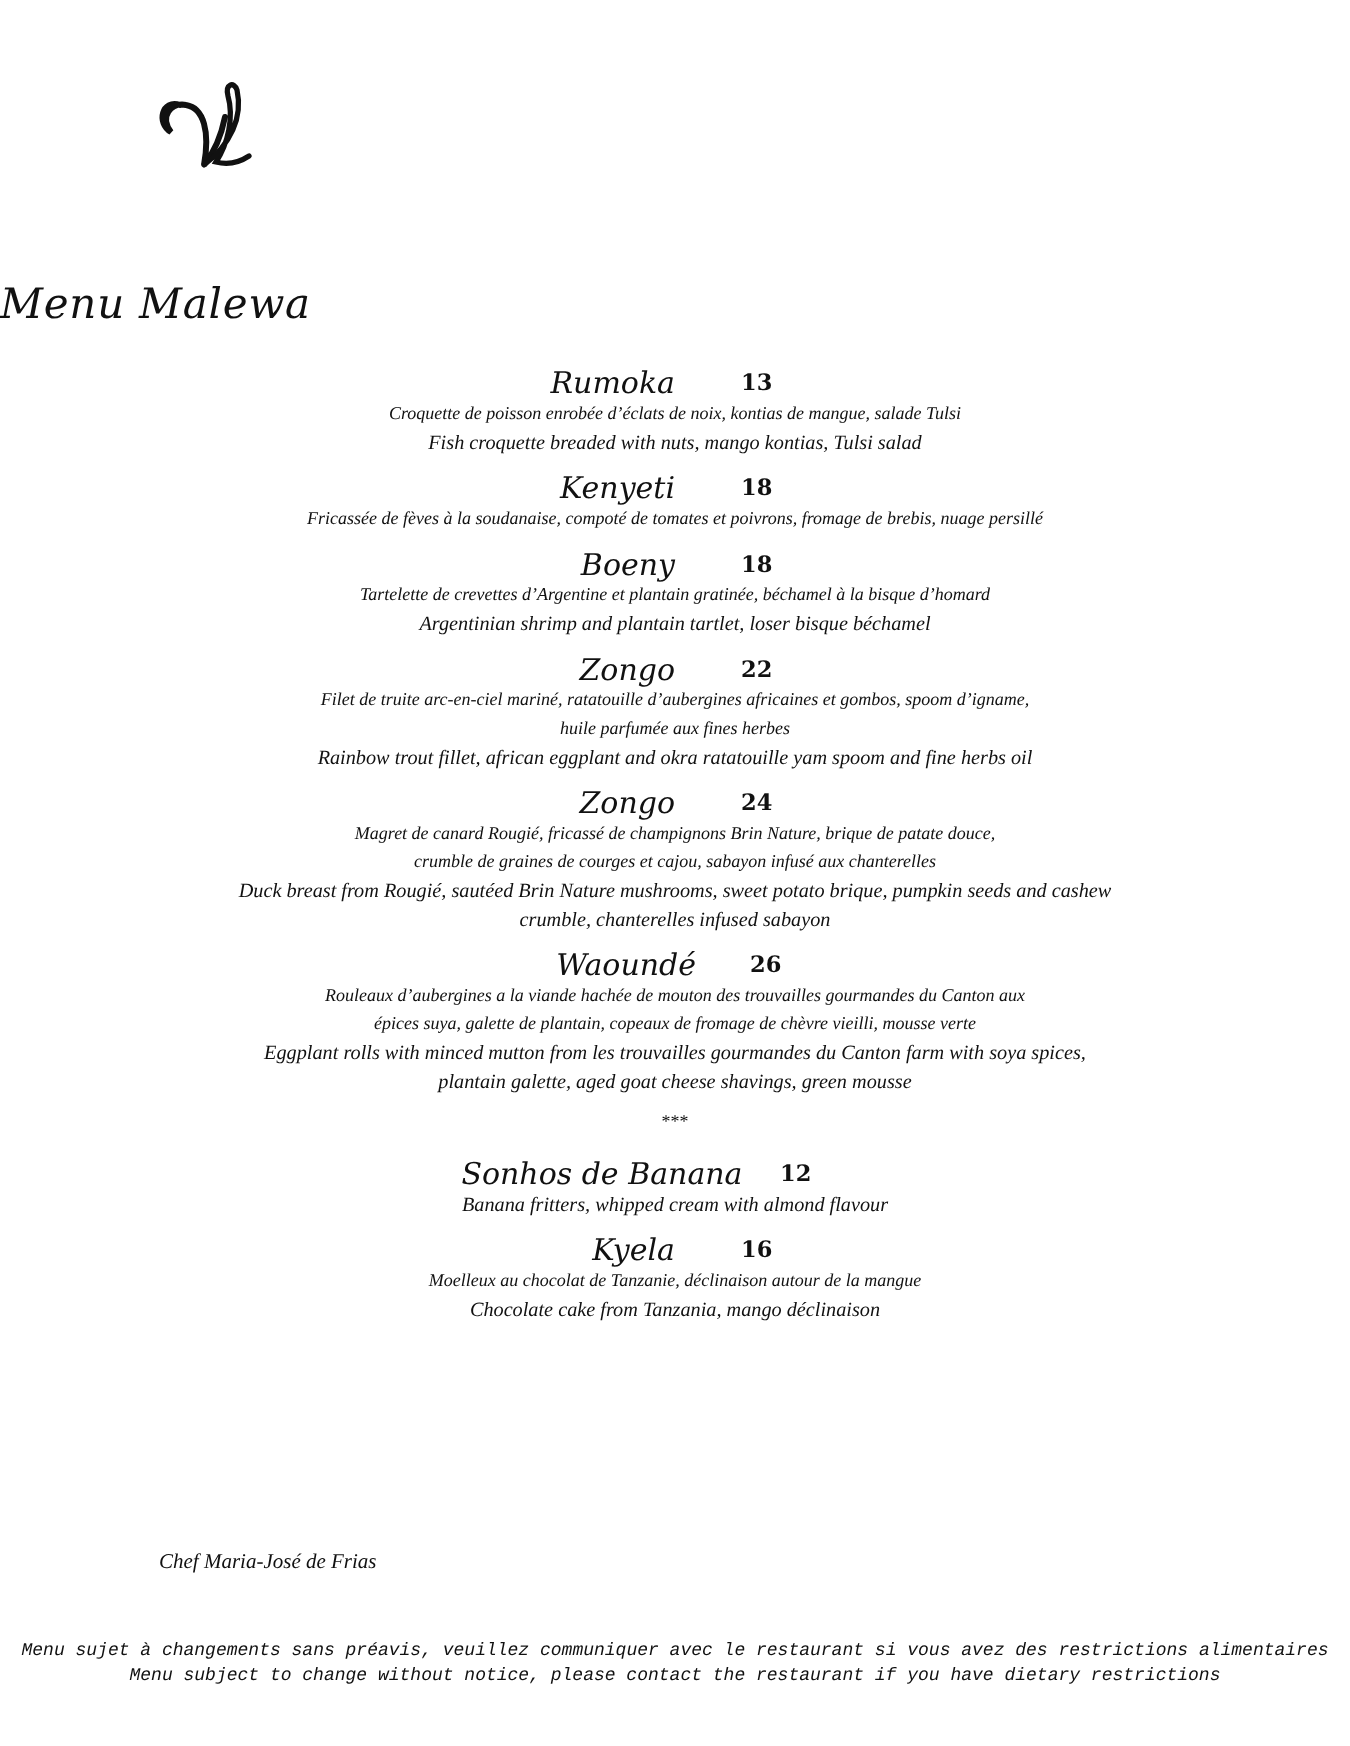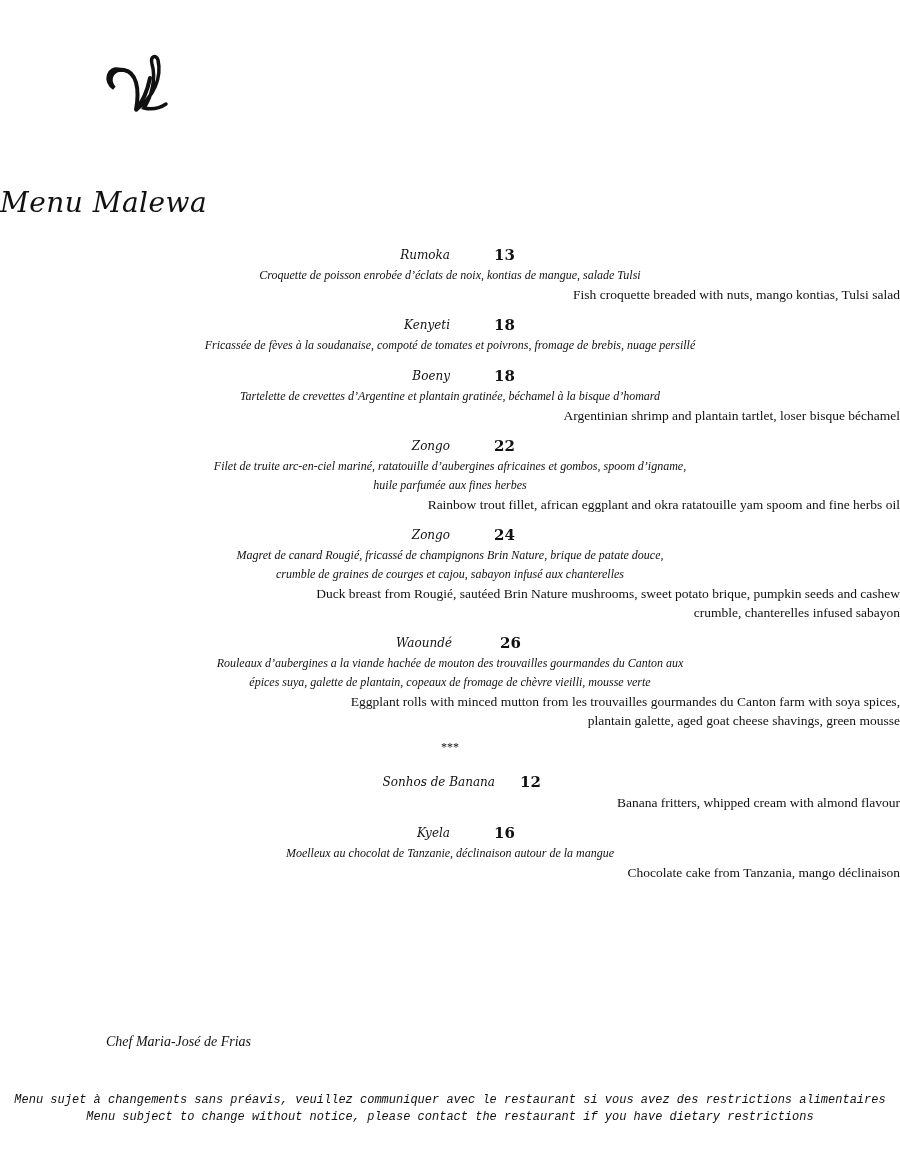--- a/index.html
+++ b/index.html
@@ -44,44 +44,44 @@
       margin-bottom: 10px;
     }
     .dish-head {
       position: relative;
       height: 22px;
       line-height: 22px;
     }
     .dish-name {
       font-family: "DejaVu Serif", "Liberation Serif", serif;
       font-style: italic;
-      font-size: 12px;
+      font-size: 20px;
       display: inline-block;
       text-align: right;
       position: absolute;
       right: 450px;
       white-space: nowrap;
     }
     .dish-price {
       font-family: "DejaVu Serif", "Liberation Serif", serif;
       font-weight: bold;
       font-size: 15px;
       position: absolute;
       left: 494px;
     }
     .fr {
       font-size: 12px;
       line-height: 19px;
       font-style: italic;
     }
     .en {
+      font-style: italic;
       font-size: 13.5px;
       line-height: 19px;
       font-family: "Liberation Serif", serif;
-      text-align: right;
     }
     .sep {
       font-size: 12px;
       margin: 6px 0 16px 0;
     }
     .chef {
       position: absolute;
       top: 1034px;
       left: 106px;
       font-family: Liberation Serif, serif;
@@ -157,21 +157,21 @@
       <span class="dish-price">24</span>
     </div>
     <div class="fr">Magret de canard Rougié, fricassé de champignons Brin Nature, brique de patate douce,</div>
     <div class="fr">crumble de graines de courges et cajou, sabayon infusé aux chanterelles</div>
     <div class="en">Duck breast from Rougié, sautéed Brin Nature mushrooms, sweet potato brique, pumpkin seeds and cashew</div>
     <div class="en">crumble, chanterelles infused sabayon</div>
   </div>
 
   <div class="dish">
     <div class="dish-head">
-      <span class="dish-name" style="right:448px">Waoundé</span>
+      <span class="dish-name" style="right:436px">Waoundé</span>
       <span class="dish-price" style="left:500px">26</span>
     </div>
     <div class="fr">Rouleaux d’aubergines a la viande hachée de mouton des trouvailles gourmandes du Canton aux</div>
     <div class="fr">épices suya, galette de plantain, copeaux de fromage de chèvre vieilli, mousse verte</div>
     <div class="en">Eggplant rolls with minced mutton from les trouvailles gourmandes du Canton farm with soya spices,</div>
     <div class="en">plantain galette, aged goat cheese shavings, green mousse</div>
   </div>
 
   <div class="sep">***</div>
 

